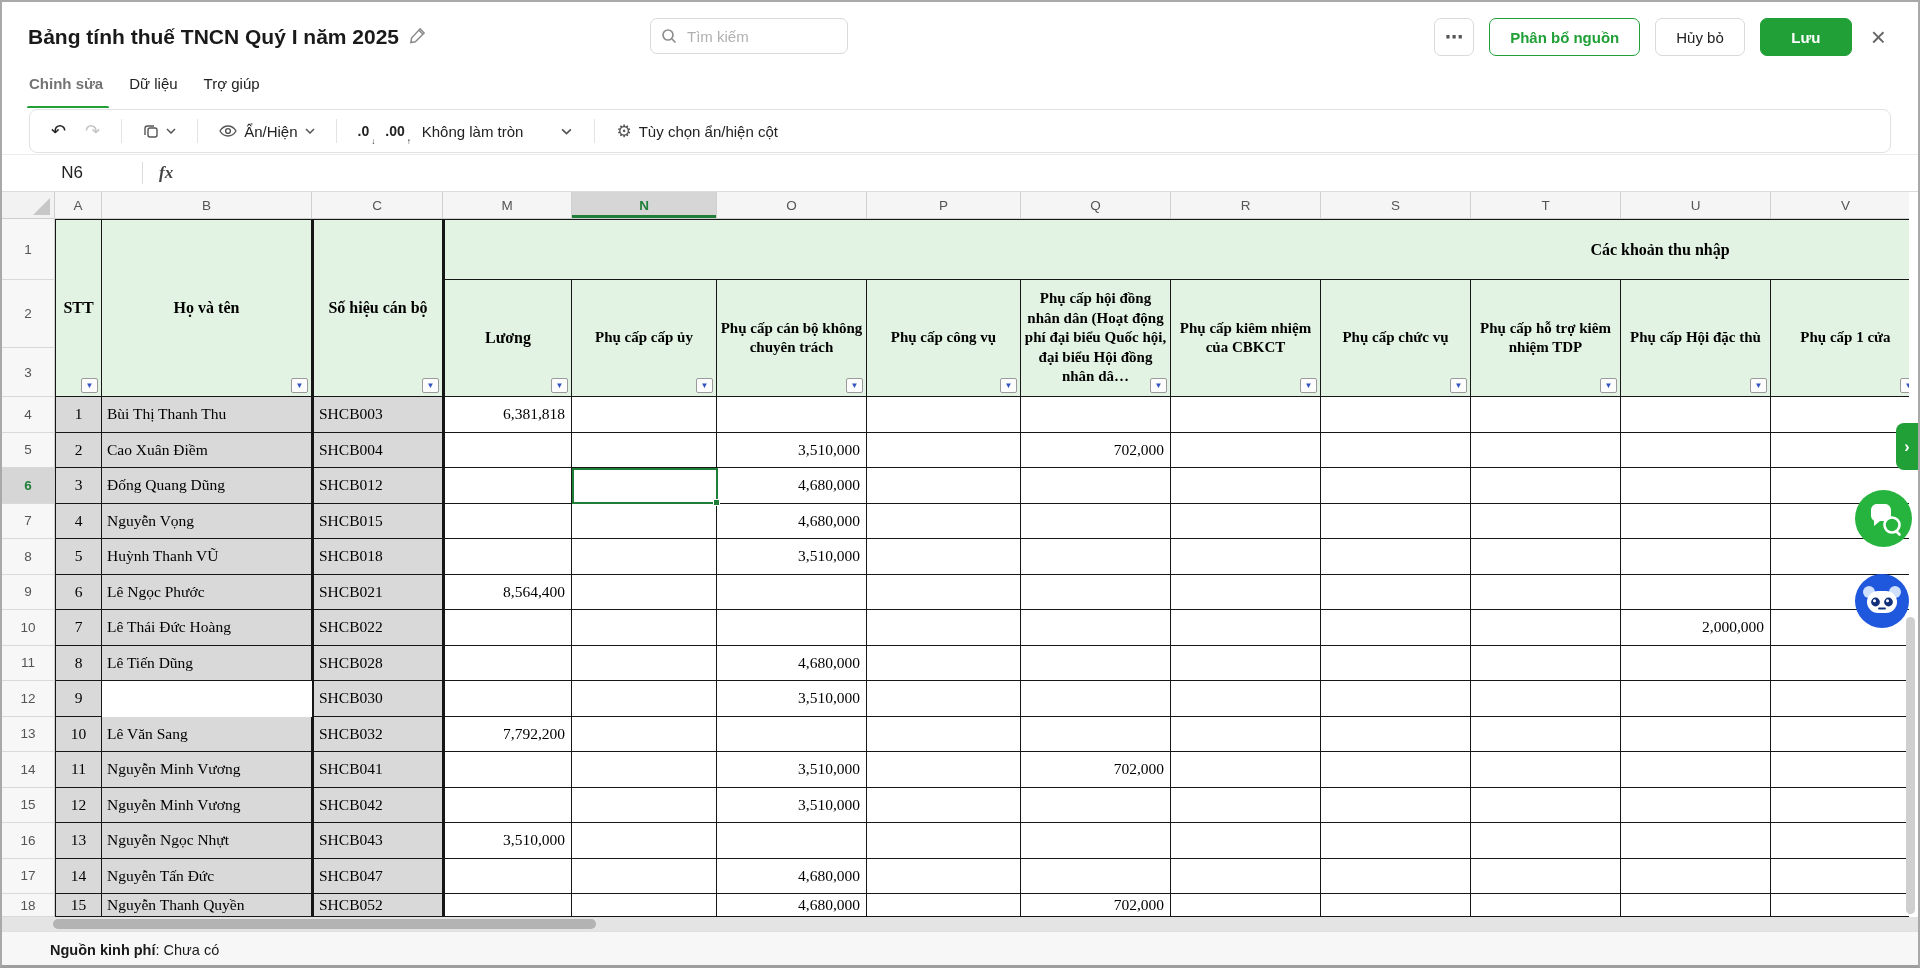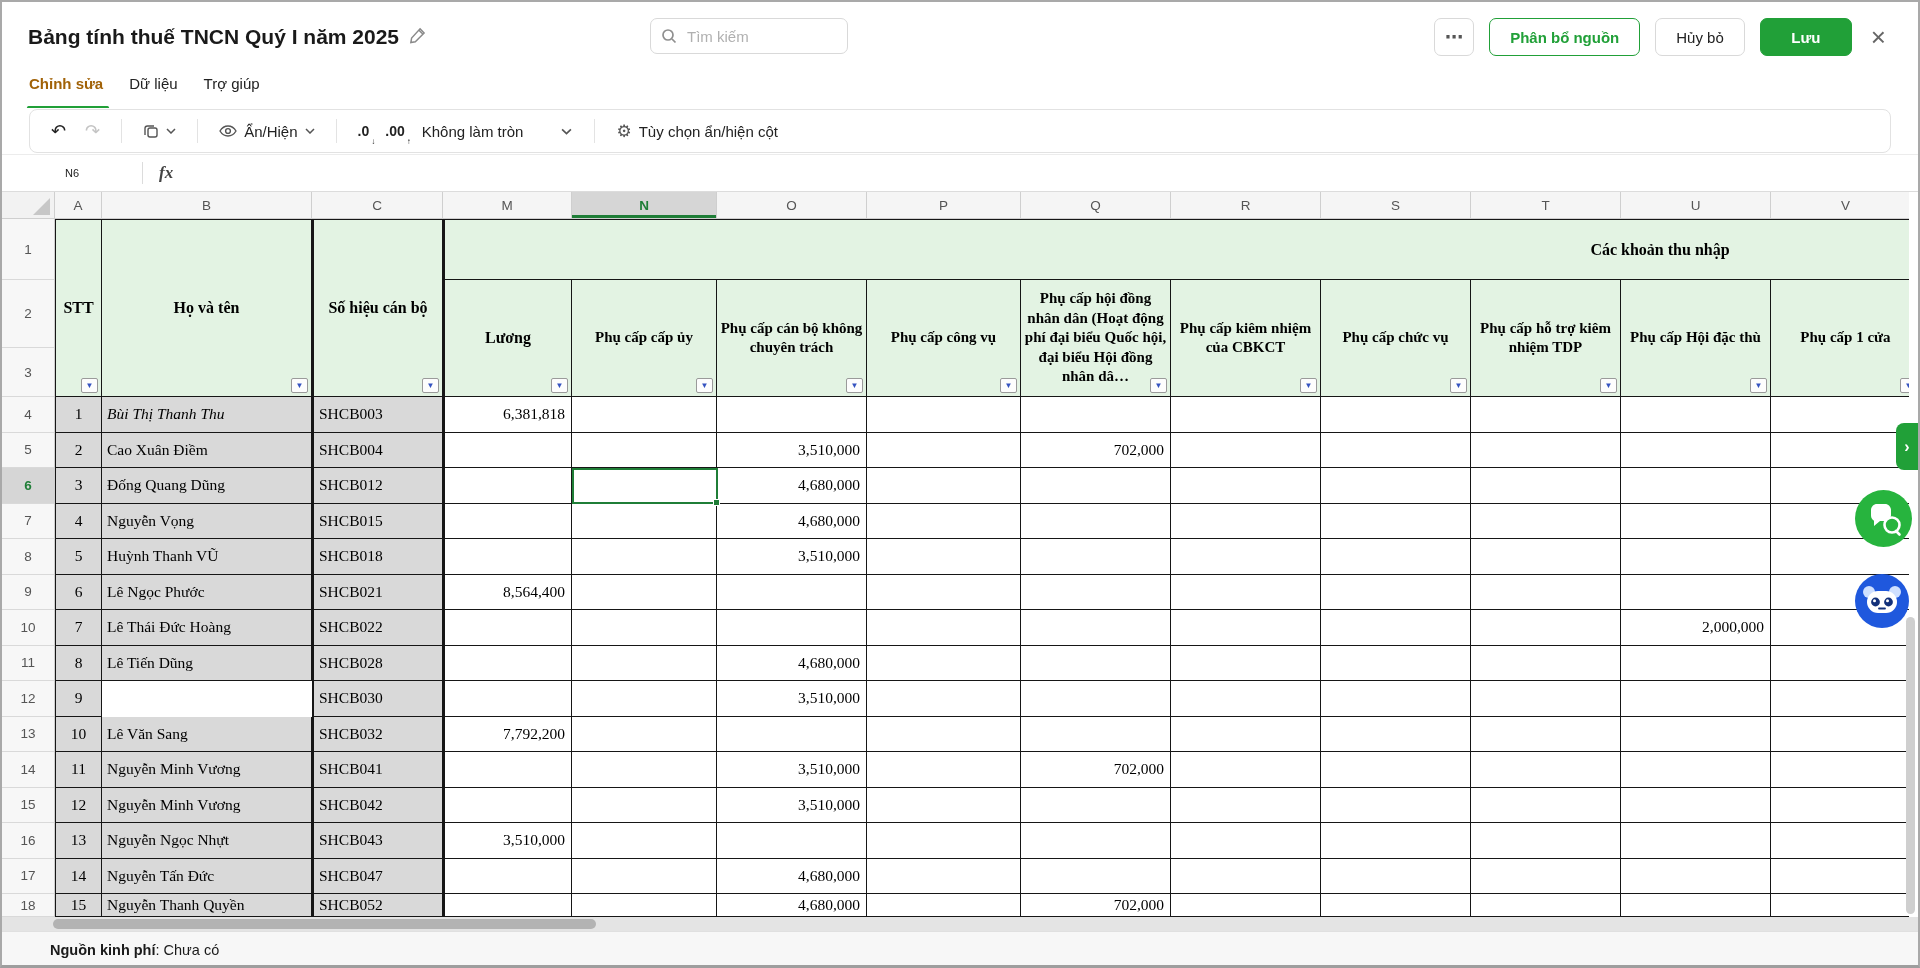--- a/index.html
+++ b/index.html
@@ -25,39 +25,39 @@
   .actions{position:absolute;right:28px;top:16px;display:flex;align-items:center;gap:15px}
   .btn{height:38px;border-radius:7px;background:#fff;border:1px solid #d9d9d9;font-size:15px;font-family:var(--ui);cursor:pointer;display:flex;align-items:center;justify-content:center;padding:0 20px;color:#222}
   .btn.more{width:40px;padding:0;font-size:18px;letter-spacing:1px;color:#555;font-weight:700}
   .btn.outline-green{border:1px solid var(--accent);color:var(--accent);font-weight:600}
   .btn.solid-green{background:var(--accent);border:1px solid var(--accent);color:#fff;font-weight:600;min-width:92px}
   .close-x{font-size:26px;color:#666;line-height:1;padding:0 4px;background:none;border:none;cursor:pointer}
 
   
   .menu-tabs{position:absolute;left:0;top:70px;right:0;height:36px;display:flex;gap:26px;padding-left:27px;font-size:15px;color:#222}
   .menu-tab{position:relative;display:flex;align-items:flex-start;padding-top:3px;cursor:pointer}
-  .menu-tab.active{font-weight:700;color:#a16207}
+  .menu-tab.active{font-weight:700;color:#737373}
   .menu-tab.active::after{content:"";position:absolute;left:-2px;right:-6px;bottom:-1px;height:3px;background:var(--accent);border-radius:2px}
 
   
   .toolbar-strip{position:absolute;left:0;top:106px;right:0;height:46px;background:#fff}
   .toolbar{position:absolute;left:27px;right:27px;top:1px;height:44px;border:1px solid #e2e2e2;border-radius:8px;display:flex;align-items:center;padding:0 16px;gap:9px;font-size:15px;color:#222;background:#fff}
   .tbtn{display:flex;align-items:center;gap:7px;background:none;border:none;font-size:15px;color:#222;font-family:var(--ui);cursor:pointer;padding:4px 5px}
   .tbtn.disabled{color:#c4c4c4}
   .tsep{width:1px;height:24px;background:#e3e3e3;margin:0 7px}
   .uicon{font-size:18px;line-height:1}
   .dec{font-weight:700;font-size:14px;position:relative;padding-right:2px}
   .dec .tiny-arrow{font-size:8px;position:absolute;bottom:-3px;right:-4px;color:#222}
   .chev{color:#555}
   .round-dd{display:flex;align-items:center;gap:38px;padding:4px 6px;cursor:pointer}
   .gear{font-size:17px;color:#555;line-height:1}
 
   
   .formula-bar{position:absolute;left:0;top:152px;right:0;height:38px;border-top:1px solid #ececec;border-bottom:1px solid #dcdcdc;display:flex;align-items:center;background:#fff}
-  .cellref{width:140px;text-align:center;font-size:11px;color:#222}
+  .cellref{width:140px;text-align:center;font-size:17px;color:#222}
   .fdiv{width:1px;height:22px;background:#dcdcdc}
   .fx{font-family:var(--sheet-font);font-style:italic;font-weight:700;font-size:17px;color:#444;margin-left:16px}
 
   
   .colheads{position:absolute;left:0;top:190px;width:1907px;height:27px;display:flex;overflow:hidden;background:#f5f5f5;border-bottom:1px solid #cfcfcf}
   .corner{width:53px;flex:0 0 auto;border-right:1px solid #cfcfcf;position:relative;background:#f2f2f2;cursor:pointer}
   .corner .tri{position:absolute;right:4px;bottom:3px;width:0;height:0;border-left:17px solid transparent;border-bottom:17px solid #c7c7c7}
   .colhead{flex:0 0 auto;display:flex;align-items:center;justify-content:center;font-size:13.5px;color:#555;border-right:1px solid #cfcfcf;background:#f5f5f5;cursor:pointer}
   .colhead.sel{background:#d6d6d6;color:var(--sel-green);font-weight:700;box-shadow:inset 0 -3px 0 var(--sel-green)}
   .rowheads{position:absolute;left:0;top:217px;width:53px;height:698px;overflow:hidden;background:#f7f7f7;border-right:1px solid #cfcfcf}
@@ -288,21 +288,21 @@
         </div>
       <div class="cell hcell h-u">
           <span>Phụ cấp Hội đặc thù</span>
           <span class="filter">▼</span>
         </div>
       <div class="cell hcell h-v">
           <span>Phụ cấp 1 cửa</span>
           <span class="filter">▼</span>
         </div>
     <div class="cell gray firstcol" style="justify-content: center; grid-area: 4 / 1;">1</div>
-        <div class="cell gray txt" style="grid-area: 4 / 2; font-style: italic;">Bùi Thị Thanh Thu</div>
+        <div class="cell gray txt" style="grid-area: 4 / 2;">Bùi Thị Thanh Thu</div>
         <div class="cell gray txt bL2" style="grid-area: 4 / 3;">SHCB003</div>
         <div class="cell num bL2" style="grid-area: 4 / 4;">6,381,818</div>
         <div class="cell num" style="grid-area: 4 / 5;"></div>
         <div class="cell num" style="grid-area: 4 / 6;"></div>
         <div class="cell num" style="grid-area: 4 / 7;"></div>
         <div class="cell num" style="grid-area: 4 / 8;"></div>
         <div class="cell num" style="grid-area: 4 / 9;"></div>
         <div class="cell num" style="grid-area: 4 / 10;"></div>
         <div class="cell num" style="grid-area: 4 / 11;"></div>
         <div class="cell num" style="grid-area: 4 / 12;"></div>

